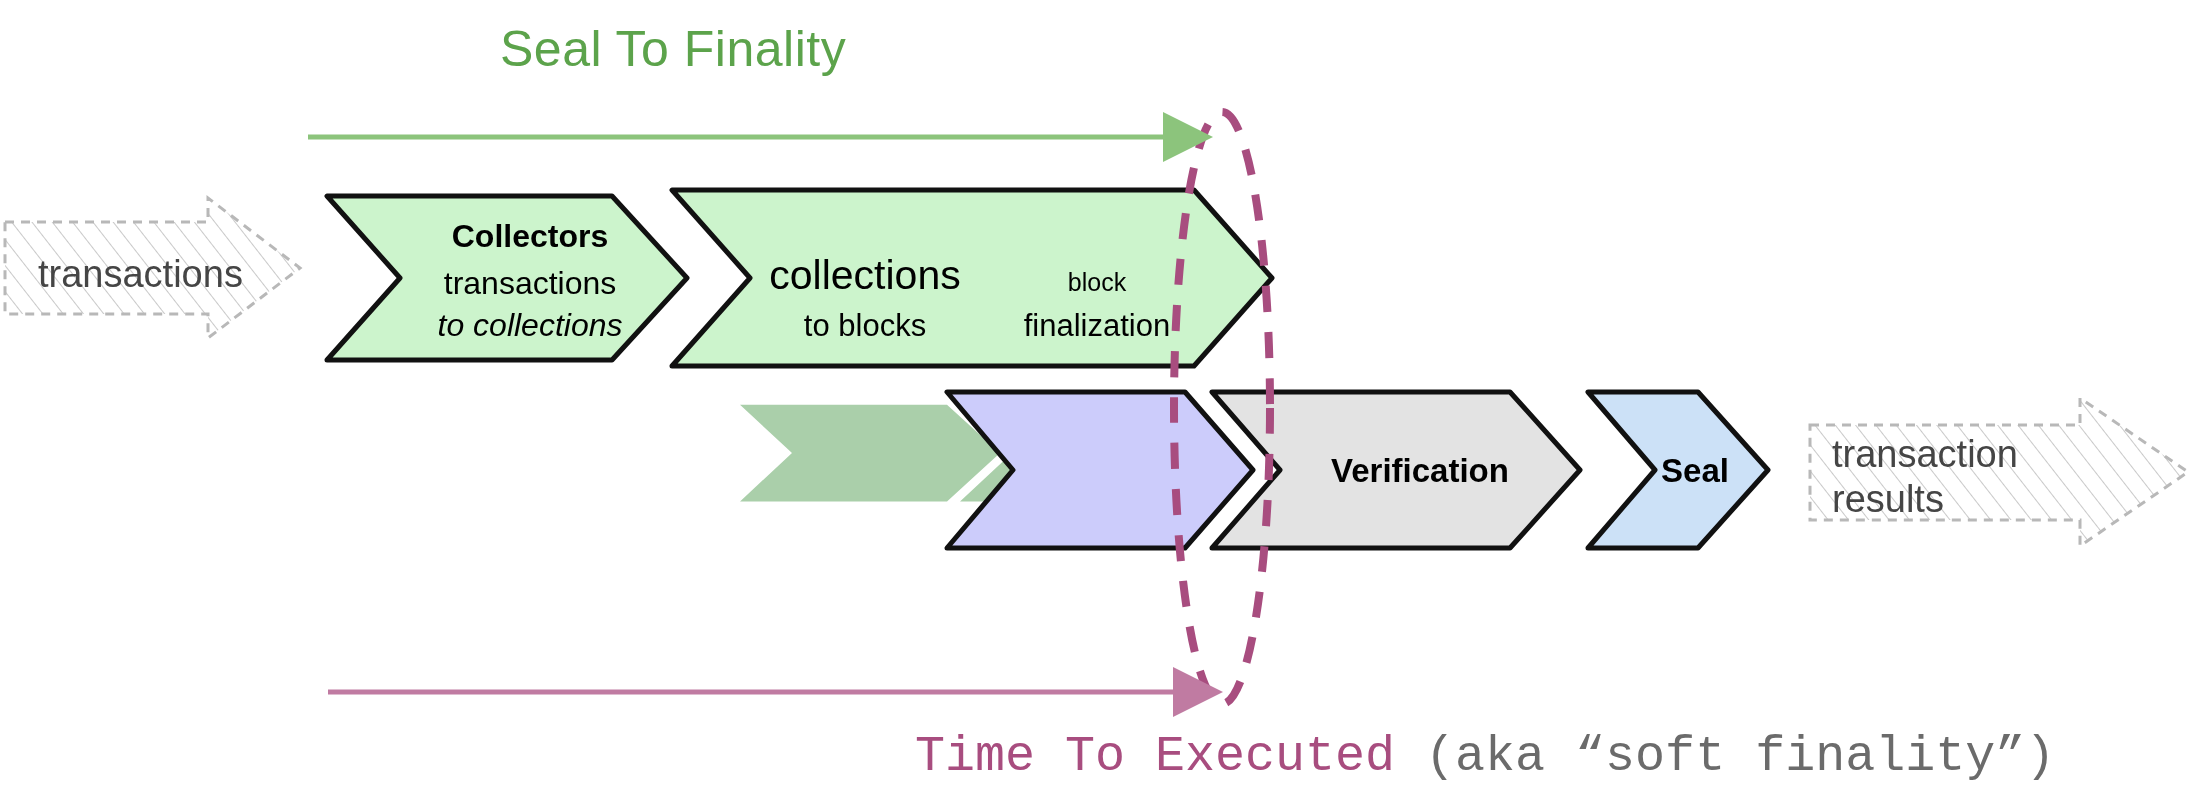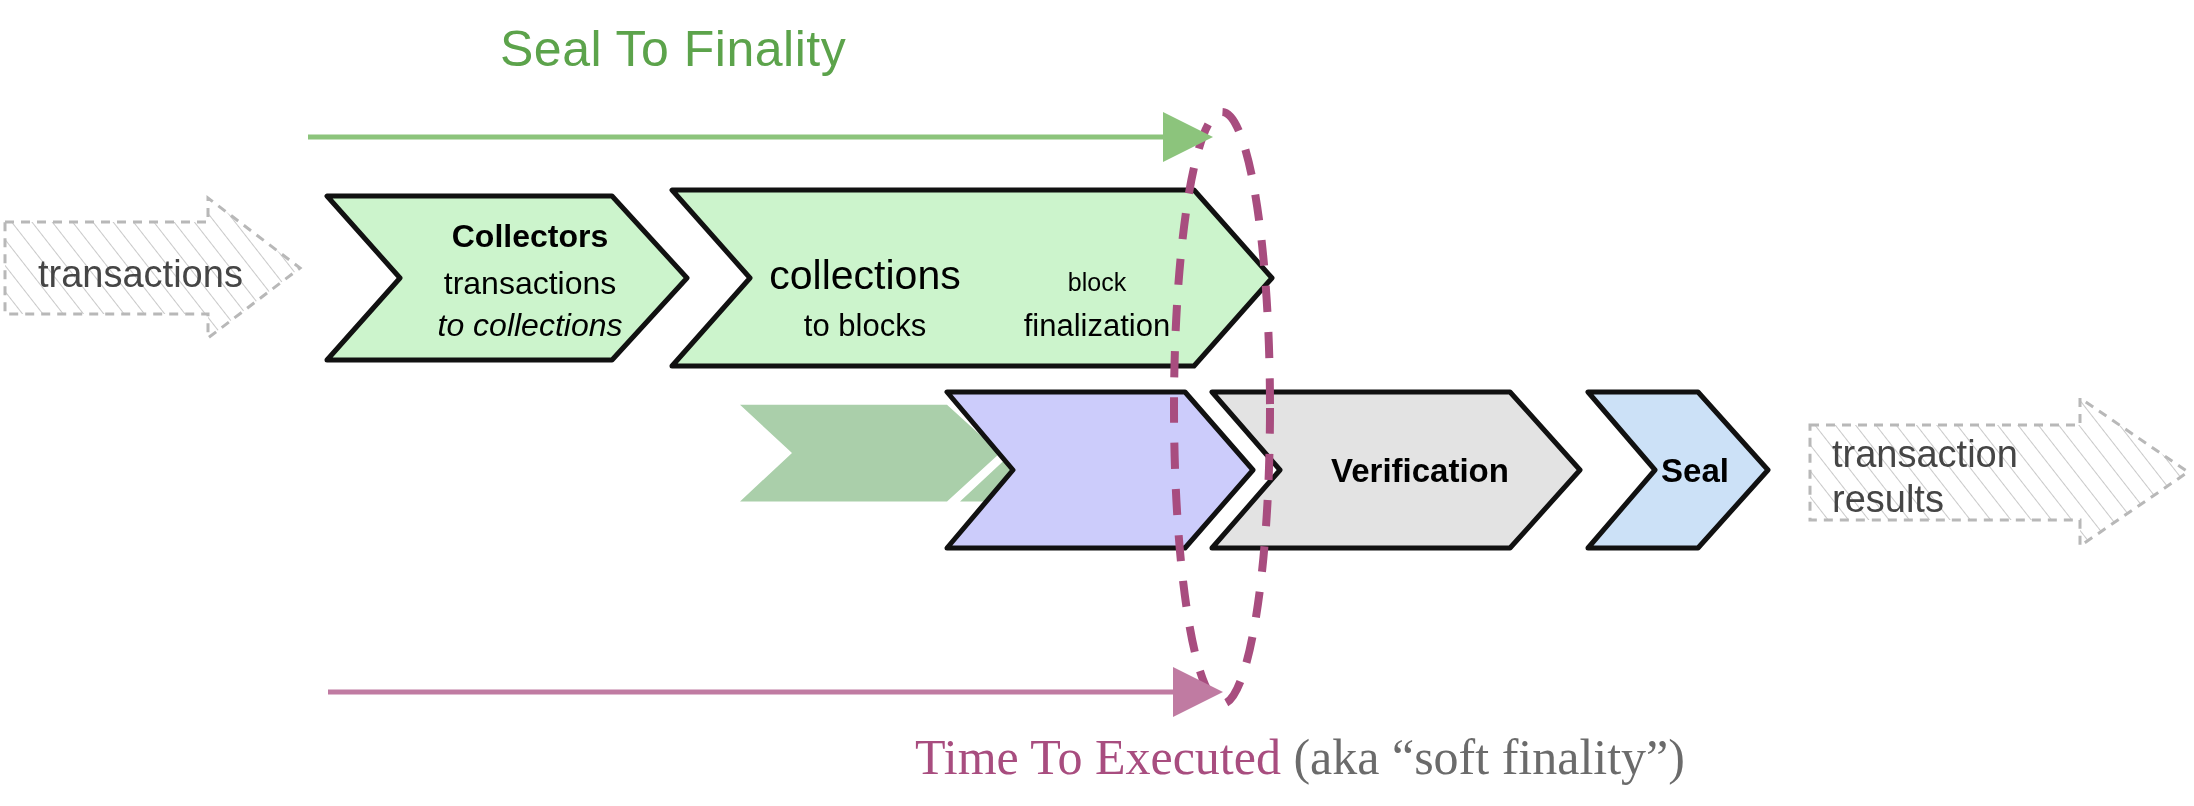--- a/index.html
+++ b/index.html
@@ -10,21 +10,21 @@
 
   .ttf-title{
     position:absolute; left:500px; top:20px;
     font-size:50px; color:#5aa council; color:#5ca34b;
     font-family:"Liberation Sans",sans-serif;
     white-space:nowrap; letter-spacing:0.5px;
   }
   .tte-wrap{
     position:absolute; left:915px; top:728px;
     font-size:50px; white-space:nowrap;
-    font-family:Liberation Serif, serif;
+    font-family:Liberation Mono, monospace;
   }
   .tte-main{color:#a84d7f;}
   .tte-sub{color:#6b6b6b;}
 
   .lbl{position:absolute; white-space:nowrap; text-align:center;
        font-family:"Liberation Sans",sans-serif; color:#000;}
   .lbl.bold{font-weight:bold;}
   .ghost-lbl{position:absolute; white-space:nowrap; color:#454545;
              font-family:"Liberation Sans",sans-serif; font-size:38px;
              text-align:left; line-height:1.18;}

